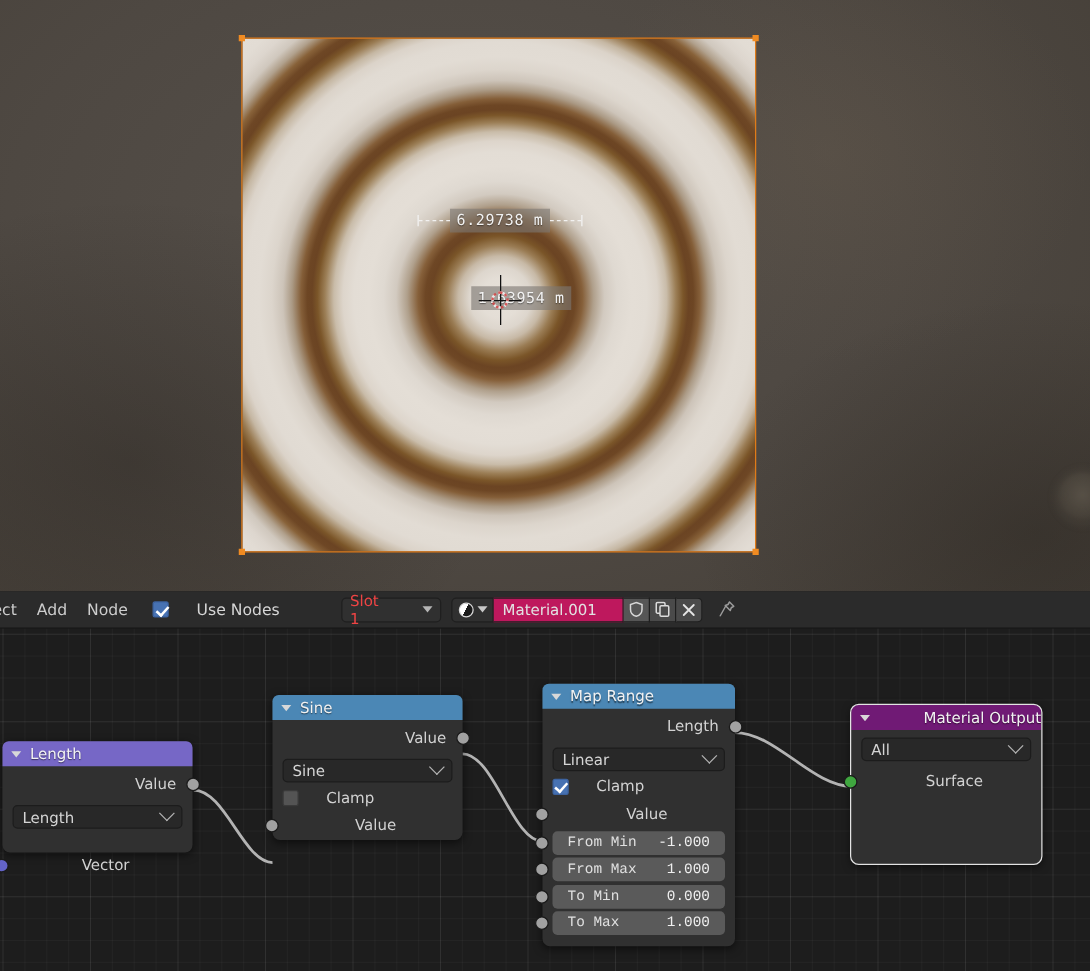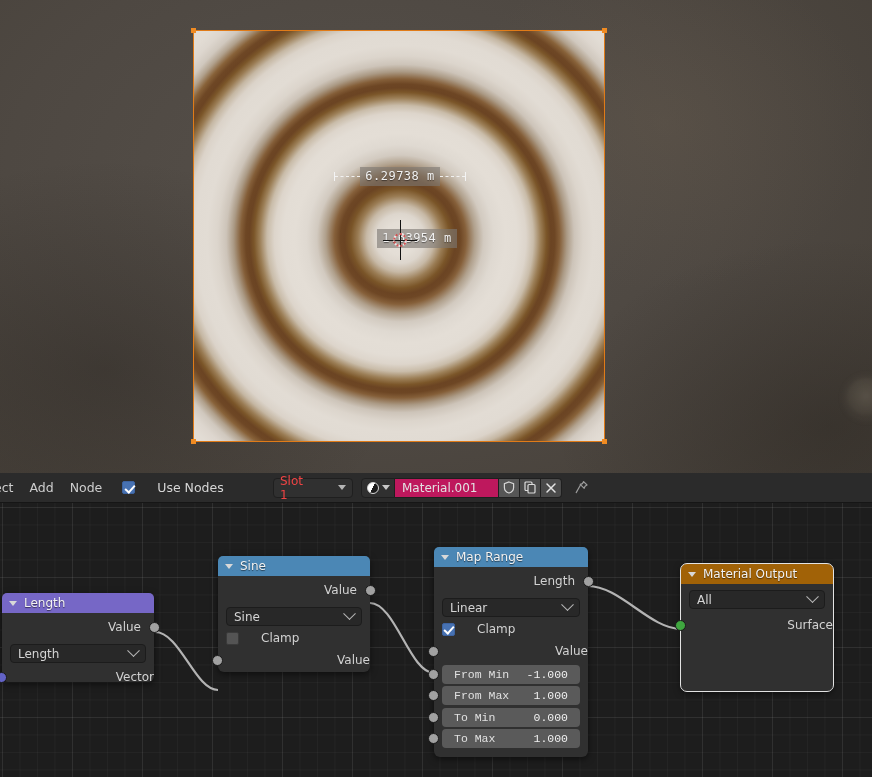--- a/index.html
+++ b/index.html
@@ -415,21 +415,21 @@
     padding: 0;
   }
   .sock-row {
     position: relative;
     height: 22px;
     display: flex;
     align-items: center;
     box-sizing: border-box;
   }
   .sock-row.out { justify-content: flex-end; padding-right: 13px; }
-  .sock-row.in  { justify-content: flex-end; padding-left: 13px; }
+  .sock-row.in  { justify-content: center; padding-left: 13px; }
   .sock-label {
     color: #d2d2d2;
     font-size: 12px;
     white-space: nowrap;
   }
   .socket {
     position: absolute;
     width: 11px; height: 11px;
     border-radius: 50%;
     border: 1px solid #1a1a1a;
@@ -594,21 +594,21 @@
         </div>
         <div class="node-body">
           <div class="sock-row out" style="margin-top:3px;">
             <span class="socket right sock-gray" style="top:5.5px;"></span>
             <span class="sock-label">Value</span>
           </div>
           <div class="node-dropdown" style="margin-top:6px;">
             <span>Length</span>
             <span class="chev-thin"></span>
           </div>
-          <div class="sock-row in" style="margin-top:3px;">
+          <div class="sock-row in" style="margin-top:18px;">
             <span class="socket left sock-purple" style="top:5.5px;"></span>
             <span class="sock-label">Vector</span>
           </div>
         </div>
       </div>
 
       <div class="node" id="node-sine" style="left:218px; top:53px; width:152px; height:116px;">
         <div class="node-header" style="background:#4b87b5;">
           <span class="tri"></span>
           <span class="node-title">Sine</span>
@@ -673,21 +673,21 @@
           </div>
           <div class="value-field">
             <span class="socket left sock-gray" style="top:4px; left:-14px;"></span>
             <span class="vf-label">To Max</span>
             <span class="vf-value">1.000</span>
           </div>
         </div>
       </div>
 
       <div class="node selected" id="node-output" style="left:681px; top:61px; width:152px; height:127px;">
-        <div class="node-header" style="background:#a16207;">
+        <div class="node-header" style="background:#701a75;justify-content:space-between;">
           <span class="tri"></span>
           <span class="node-title">Material Output</span>
         </div>
         <div class="node-body">
           <div class="node-dropdown" style="margin-top:6px;">
             <span>All</span>
             <span class="chev-thin"></span>
           </div>
           <div class="sock-row in" style="margin-top:5px;">
             <span class="socket left sock-green" style="top:5.5px;"></span>

